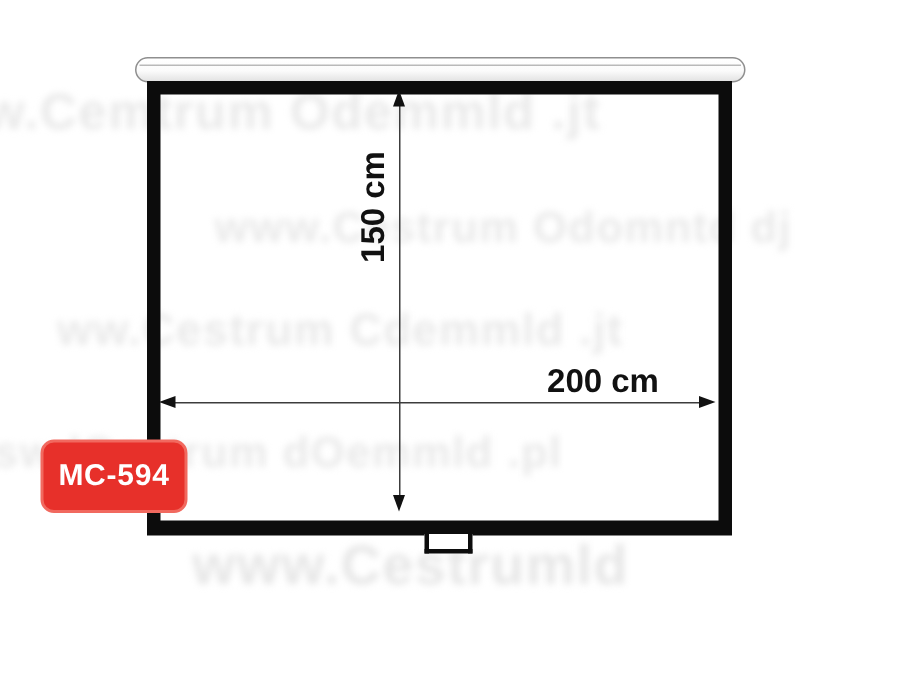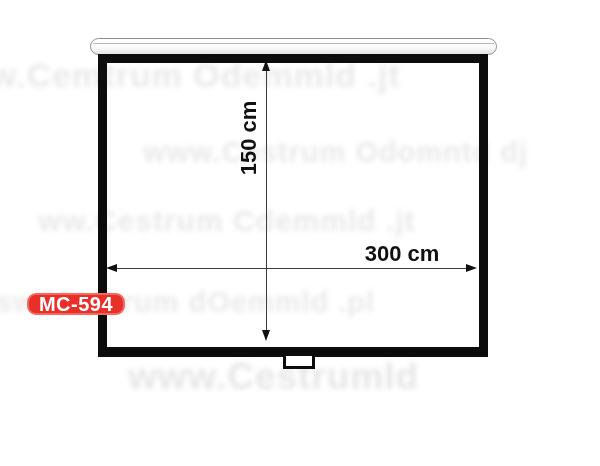--- a/index.html
+++ b/index.html
@@ -53,21 +53,21 @@
     white-space:nowrap;
   }
   .height-label{
     left:249px;top:138px;transform:translate(-50%,-50%) rotate(-90deg);
   }
   .width-label{
     left:402px;top:254px;transform:translate(-50%,-50%);
   }
   
   .badge{
-    position:absolute;left:27px;top:293px;width:98px;height:22px;z-index:6;
+    position:absolute;left:27px;top:293px;width:98px;height:49px;z-index:6;
     background:#e7302a;border:2px solid #f1695f;border-radius:9px;
     display:flex;align-items:center;justify-content:center;box-sizing:border-box;
     color:#ffffff;font-weight:bold;font-size:20px;letter-spacing:0.5px;
   }
 </style>
 </head>
 <body>
 
 <div class="stage">
 
@@ -86,17 +86,17 @@
   <div class="handle"></div>
 
   <div class="dim-line v-line"></div>
   <div class="arrow arrow-up"></div>
   <div class="arrow arrow-down"></div>
   <div class="dim-label height-label">150 cm</div>
 
   <div class="dim-line h-line"></div>
   <div class="arrow arrow-left"></div>
   <div class="arrow arrow-right"></div>
-  <div class="dim-label width-label">300 cm</div>
+  <div class="dim-label width-label">200 cm</div>
 
   <div class="badge">MC-594</div>
 
 </div>
 
 </body></html>

